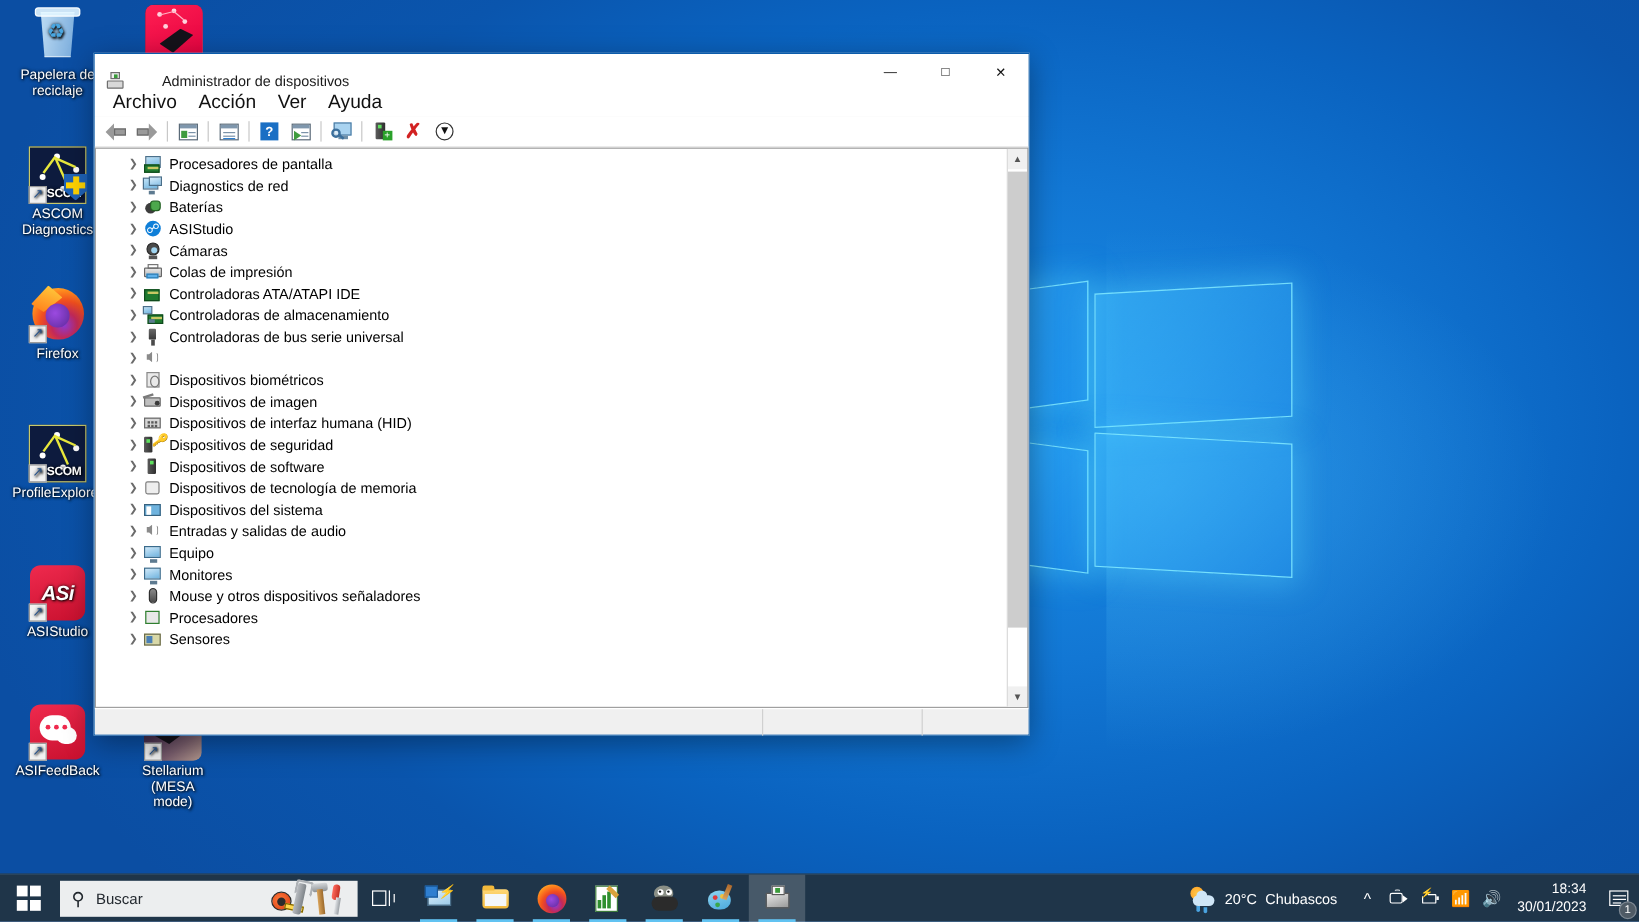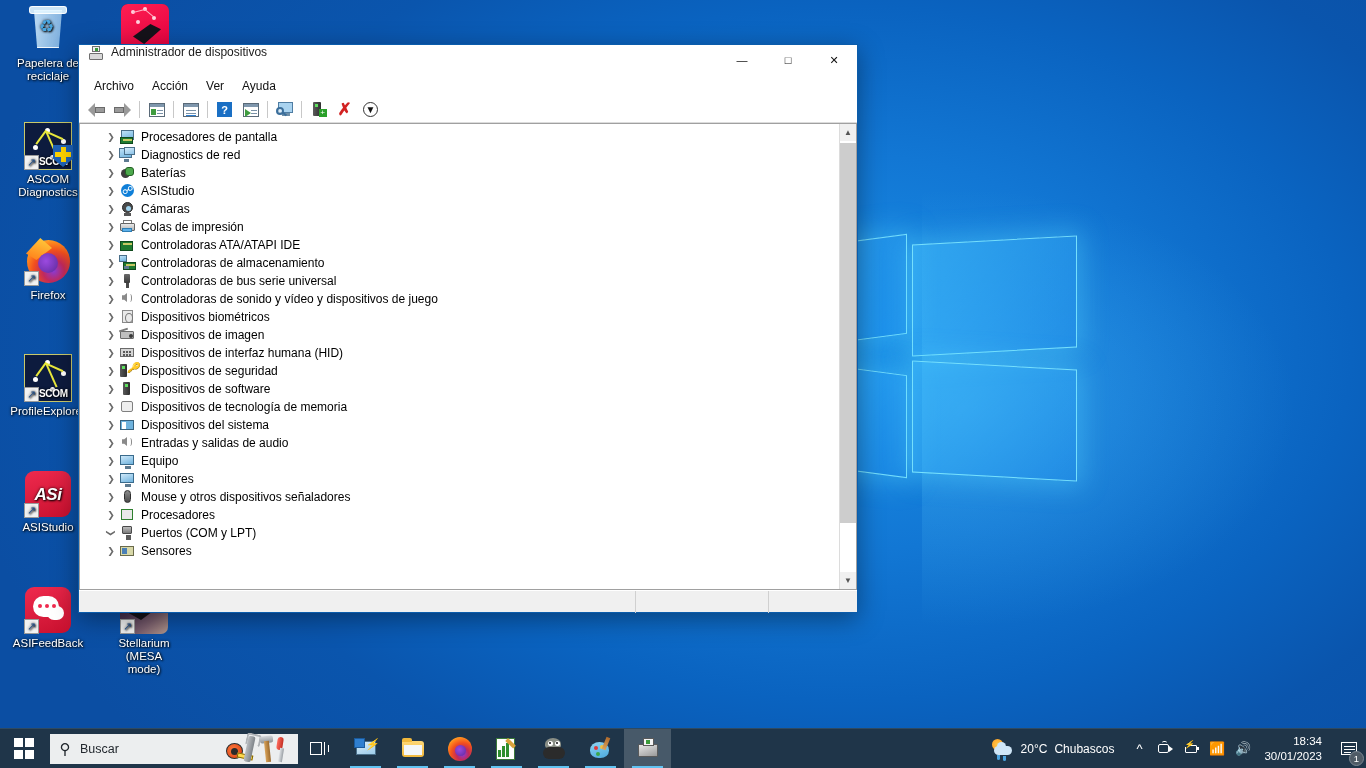--- a/index.html
+++ b/index.html
@@ -244,37 +244,37 @@
   }
 
   
   #dmwin {
     position: absolute; left: 78px; top: 44px; width: 780px; height: 569px;
     background: #f0f0f0; border: 1px solid #0b5cab;
     box-shadow: 0 6px 24px rgba(0,0,0,.38);
     display: flex; flex-direction: column; z-index: 20;
   }
   .titlebar {
-    height: 30px; background: #fff; display: flex; align-items: flex-start;
-    padding-left: 9px; flex: none;
+    height: 30px; background: #fff; display: flex; align-items: flex-end;
+    padding-left: 9px; flex: none; gap: 24px;
   }
   .title-icon { width: 16px; height: 16px; position: relative; margin-right: 7px; }
   .ti-base { position: absolute; left: 1px; bottom: 1px; width: 14px; height: 7px; background: #d8d8d8; border: 1px solid #6e6e6e; border-radius: 1px; }
   .ti-top  { position: absolute; left: 4px; top: 1px; width: 8px; height: 6px; background: #efefef; border: 1px solid #6e6e6e; }
   .ti-dot  { position: absolute; left: 6.5px; top: 2.5px; width: 3px; height: 3px; background: #3a9b3a; }
   .title-text { font-size: 12px; color: #1a1a1a; }
   .win-btns { margin-left: auto; display: flex; height: 30px; }
   .win-btn {
     width: 46px; height: 30px; display: flex; align-items: center; justify-content: center;
     font-size: 11px; color: #111; cursor: default;
   }
 
   .menubar {
     height: 22px; background: #fff; display: flex; align-items: center;
-    padding-left: 6px; font-size: 12px; color: #111; flex: none;
+    padding-left: 6px; font-size: 16px; color: #111; flex: none;
   }
   .menu-item { padding: 2px 9px; cursor: default; }
 
   .toolbar {
     height: 26px; background: #fff; display: flex; align-items: center;
     padding-left: 5px; gap: 1px; flex: none;
     border-bottom: 1px solid #dcdcdc;
   }
   .tbtn {
     width: 25px; height: 23px; display: flex; align-items: center; justify-content: center;
@@ -687,21 +687,20 @@
             <i class="ic-usb"></i>
           </span>
         <span class="tlabel">Controladoras de bus serie universal</span>
       </div>
       <div class="trow" style="padding-left:18px">
         <span class="chev">❯</span>
         <span class="tico">
             <i class="ic-spk"></i>
             <i class="ic-spk-w"></i>
           </span>
-        <span class="tlabel">Controladoras de sonido y vídeo y dispositivos de juego</span>
       </div>
       <div class="trow" style="padding-left:18px">
         <span class="chev">❯</span>
         <span class="tico">
             <i class="ic-fing"></i>
           </span>
         <span class="tlabel">Dispositivos biométricos</span>
       </div>
       <div class="trow" style="padding-left:18px">
         <span class="chev">❯</span>
@@ -786,27 +785,20 @@
             <i class="ic-mouse"></i>
           </span>
         <span class="tlabel">Mouse y otros dispositivos señaladores</span>
       </div>
       <div class="trow" style="padding-left:18px">
         <span class="chev">❯</span>
         <span class="tico">
             <i class="ic-cpu"></i>
           </span>
         <span class="tlabel">Procesadores</span>
-      </div>
-      <div class="trow" style="padding-left:18px">
-        <span class="chev" style="display: inline-block; transform: rotate(90deg);">❯</span>
-        <span class="tico">
-            <i class="ic-port"></i>
-          </span>
-        <span class="tlabel">Puertos (COM y LPT)</span>
       </div>
       <div class="trow" style="padding-left:18px">
         <span class="chev">❯</span>
         <span class="tico">
             <i class="ic-sensor"></i>
           </span>
         <span class="tlabel">Sensores</span>
       </div>
 
     </div>

